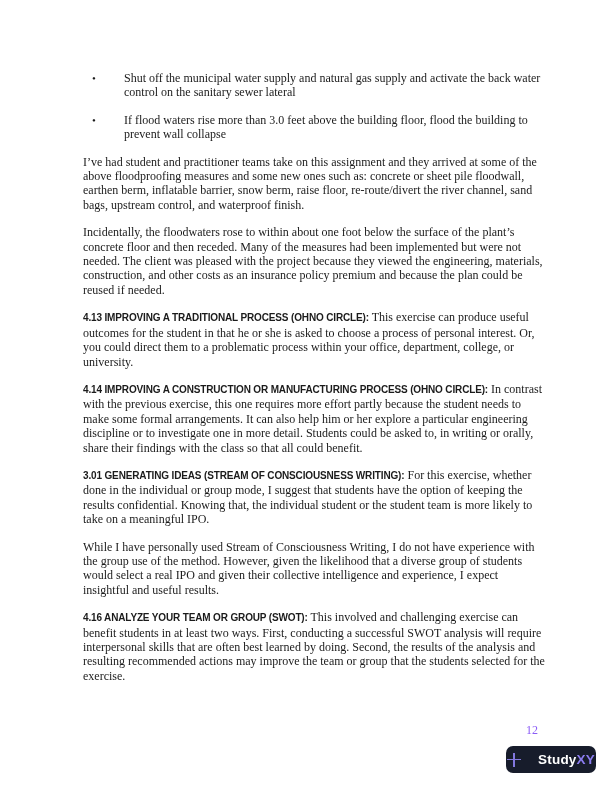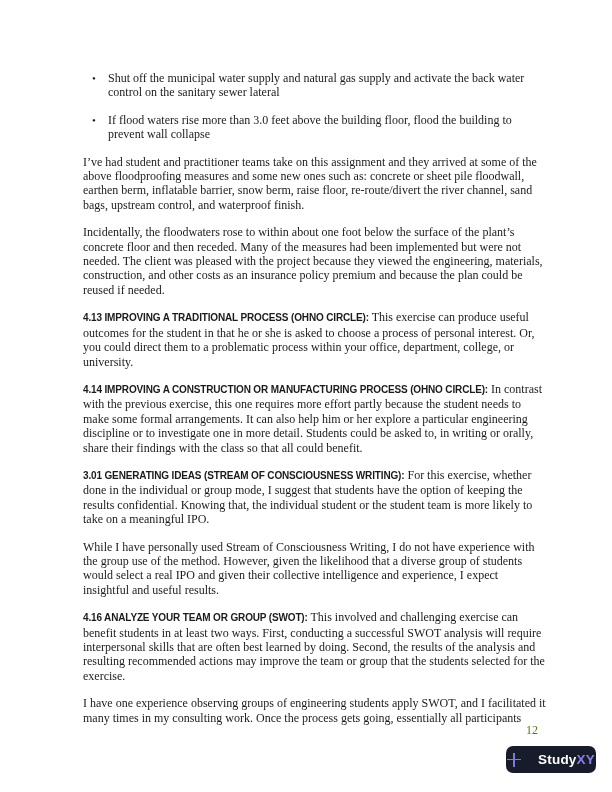--- a/index.html
+++ b/index.html
@@ -23,39 +23,39 @@
   }
   .bullet-item {
     display: flex;
     margin: 0 0 13px 24px;
   }
   .bullet-marker {
     flex: 0 0 16px;
     width: 16px;
     font-size: 11px;
   }
-  .bullet-text { flex: 1; }
+  .bullet-text { flex: 1; margin-left: 16px; }
   .para {
     margin: 0 0 13px 15px;
   }
   .para:last-child { margin-bottom: 0; }
   .para-heading {
     font-family: "Liberation Sans", sans-serif;
     font-weight: bold;
     font-size: 10px;
     letter-spacing: -0.15px;
   }
   .page-number {
     position: absolute;
     top: 723px;
     left: 502px;
     width: 60px;
     text-align: center;
     font-size: 12px;
-    color: #4d7c0f;
+    color: #8b5cf6;
   }
   .logo-badge {
     position: absolute;
     left: 506px;
     top: 746px;
     width: 90px;
     height: 27px;
     background: #171c2b;
     border-radius: 7px;
     display: flex;
@@ -104,21 +104,20 @@
         <span class="bullet-marker">•</span>
         <span class="bullet-text">If flood waters rise more than 3.0 feet above the building floor, flood the building to prevent wall collapse</span>
       </div>
       <p class="para"><span>I’ve had student and practitioner teams take on this assignment and they arrived at some of the above floodproofing measures and some new ones such as: concrete or sheet pile floodwall, earthen berm, inflatable barrier, snow berm, raise floor, re-route/divert the river channel, sand bags, upstream control, and waterproof finish.</span></p>
       <p class="para"><span>Incidentally, the floodwaters rose to within about one foot below the surface of the plant’s concrete floor and then receded. Many of the measures had been implemented but were not needed. The client was pleased with the project because they viewed the engineering, materials, construction, and other costs as an insurance policy premium and because the plan could be reused if needed.</span></p>
       <p class="para"><span class="para-heading">4.13 IMPROVING A TRADITIONAL PROCESS (OHNO CIRCLE):</span> <span>This exercise can produce useful outcomes for the student in that he or she is asked to choose a process of personal interest. Or, you could direct them to a problematic process within your office, department, college, or university.</span></p>
       <p class="para"><span class="para-heading">4.14 IMPROVING A CONSTRUCTION OR MANUFACTURING PROCESS (OHNO CIRCLE):</span> <span>In contrast with the previous exercise, this one requires more effort partly because the student needs to make some formal arrangements. It can also help him or her explore a particular engineering discipline or to investigate one in more detail. Students could be asked to, in writing or orally, share their findings with the class so that all could benefit.</span></p>
       <p class="para"><span class="para-heading">3.01 GENERATING IDEAS (STREAM OF CONSCIOUSNESS WRITING):</span> <span>For this exercise, whether done in the individual or group mode, I suggest that students have the option of keeping the results confidential. Knowing that, the individual student or the student team is more likely to take on a meaningful IPO.</span></p>
       <p class="para"><span>While I have personally used Stream of Consciousness Writing, I do not have experience with the group use of the method. However, given the likelihood that a diverse group of students would select a real IPO and given their collective intelligence and experience, I expect insightful and useful results.</span></p>
       <p class="para"><span class="para-heading">4.16 ANALYZE YOUR TEAM OR GROUP (SWOT):</span> <span>This involved and challenging exercise can benefit students in at least two ways. First, conducting a successful SWOT analysis will require interpersonal skills that are often best learned by doing. Second, the results of the analysis and resulting recommended actions may improve the team or group that the students selected for the exercise.</span></p>
-      <p class="para"><span>I have one experience observing groups of engineering students apply SWOT, and I facilitated it many times in my consulting work. Once the process gets going, essentially all participants</span></p>
     </div>
 
   <div class="page-number">12</div>
 
   <div class="logo-badge">
     <span class="plus-icon"></span>
     <span class="logo-text"><span class="logo-prefix">Study</span><span class="logo-suffix">XY</span></span>
   </div>
 
 </div>

